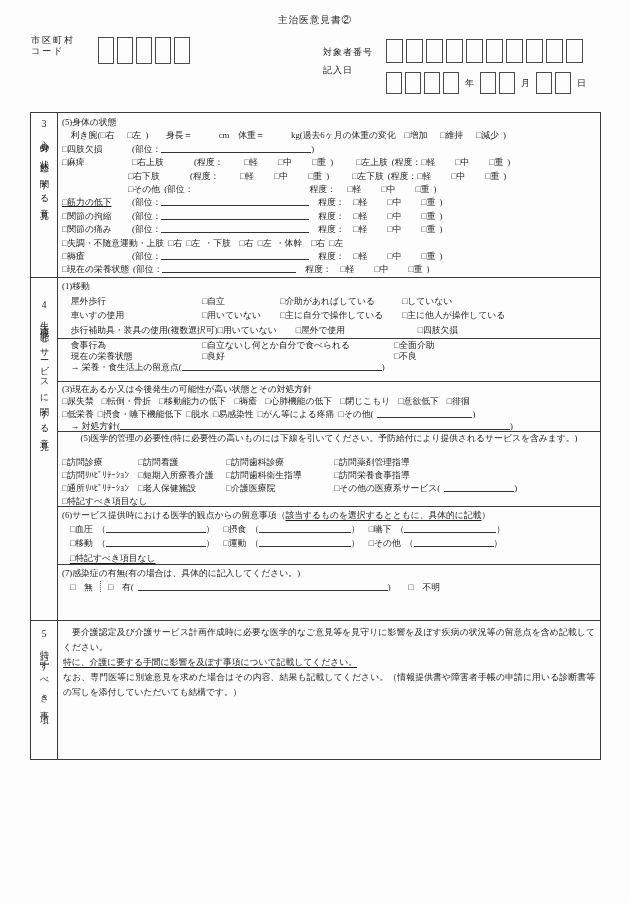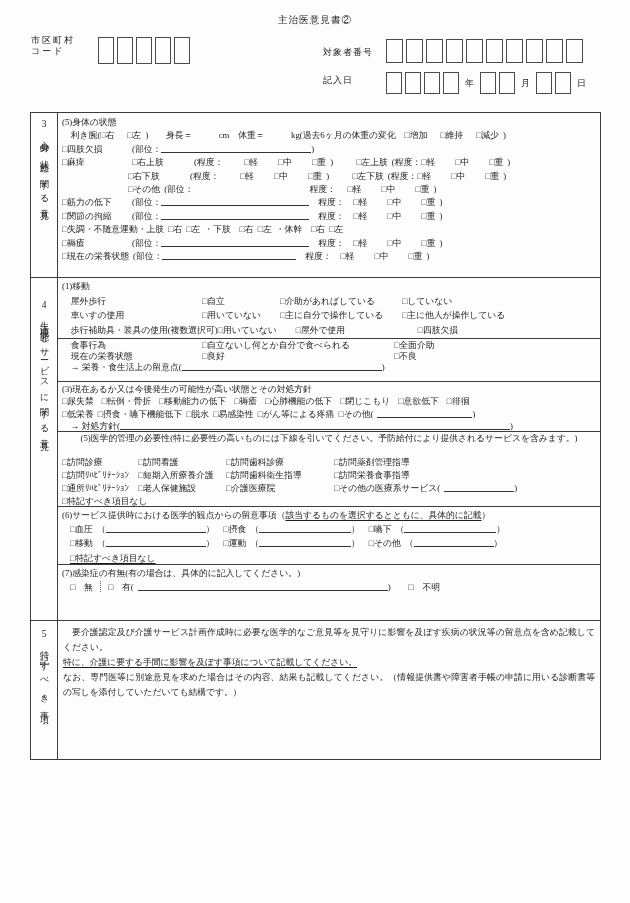--- a/index.html
+++ b/index.html
@@ -8,21 +8,21 @@
         font-size:8.8px;overflow:hidden;}
   .title{position:absolute;top:14px;left:0;width:630px;text-align:center;
          font-size:9.6px;letter-spacing:1px;}
   .muni-label{position:absolute;left:31px;top:35px;font-size:9px;line-height:11px;letter-spacing:2px;}
   .boxes .dbox{display:inline-block;width:14px;height:25px;border:1px solid #4a4a4a;
                margin-right:3px;background:#fdfdfd;vertical-align:middle;}
   .muni-boxes{position:absolute;left:98px;top:37px;}
   .subj-label{position:absolute;left:323px;top:46px;font-size:9px;letter-spacing:1px;}
   .subj-boxes{position:absolute;left:386px;top:39px;}
   .subj-boxes .dbox{width:15px;height:22px;}
-  .date-label{position:absolute;left:323px;top:74px;font-size:9px;letter-spacing:1px;}
+  .date-label{position:absolute;left:323px;top:64px;font-size:9px;letter-spacing:1px;}
   .date-row{position:absolute;left:386px;top:72px;white-space:nowrap;}
   .date-row .dbox{width:14px;height:20px;}
   .date-row .unit{font-size:9px;margin:0 6px 0 3px;vertical-align:middle;}
   .main{position:absolute;left:30px;top:112px;width:569px;border:1.2px solid #3c3c3c;}
   .sec{display:flex;border-bottom:1px solid #3c3c3c;box-sizing:border-box;}
   .sec:last-child{border-bottom:none;}
   .lcol{width:27px;min-width:27px;border-right:1px solid #3c3c3c;display:flex;
         flex-direction:column;align-items:center;box-sizing:border-box;}
   .num{font-size:9.5px;}
   .vlabel{writing-mode:vertical-rl;text-orientation:upright;font-size:9px;margin:4px auto 0;}
@@ -82,22 +82,23 @@
         <div class="num">3</div>
         <div class="vlabel">心身の状態に関する意見</div>
       </div>
       <div class="content s3c">
         <div class="frow"><span class="tx">(5)身体の状態</span></div>
         <div class="frow"><span class="tx">　利き腕(</span><span class="cb">□右</span><span class="tx">　</span><span class="cb">□左</span><span class="tx">)　　身長＝　　　cm　体重＝　　　kg(過去6ヶ月の体重の変化　</span><span class="cb">□増加</span><span class="tx">　</span><span class="cb">□維持</span><span class="tx">　</span><span class="cb">□減少</span><span class="tx">)</span></div>
         <div class="frow"><span class="cb" style="width: 66px;">□四肢欠損</span><span class="tx">(部位：</span><span class="blank" style="width: 150px;"></span><span class="tx">)</span></div>
         <div class="frow"><span class="cb" style="width: 66px;">□麻痺</span><span class="cb" style="width: 58px;">□右上肢</span><span class="tx" style="width: 50px;">(程度：　</span><span class="cb" style="width: 30px;">□軽</span><span class="cb" style="width: 30px;">□中</span><span class="cb">□重</span><span class="tx" style="width: 26px;">)</span><span class="cb">□左上肢</span><span class="tx">(程度：</span><span class="cb" style="width: 30px;">□軽</span><span class="cb" style="width: 30px;">□中</span><span class="cb">□重</span><span class="tx">)</span></div>
         <div class="frow"><span class="gap" style="width: 66px;"></span><span class="cb" style="width: 58px;">□右下肢</span><span class="tx" style="width: 50px;">(程度：　</span><span class="cb" style="width: 30px;">□軽</span><span class="cb" style="width: 30px;">□中</span><span class="cb">□重</span><span class="tx" style="width: 26px;">)</span><span class="cb">□左下肢</span><span class="tx">(程度：</span><span class="cb" style="width: 30px;">□軽</span><span class="cb" style="width: 30px;">□中</span><span class="cb">□重</span><span class="tx">)</span></div>
         <div class="frow"><span class="gap" style="width: 66px;"></span><span class="cb">□その他</span><span class="tx">(部位：</span><span class="gap" style="width: 116px;"></span><span class="tx" style="width: 38px;">程度：</span><span class="cb" style="width: 30px;">□軽</span><span class="cb" style="width: 30px;">□中</span><span class="cb">□重</span><span class="tx">)</span></div>
-        <div class="frow"><span class="cb" style="width: 66px;">□筋力の低下</span><span class="tx">(部位：</span><span class="blank" style="width: 148px;"></span><span class="tx" style="width: 44px;">　程度：</span><span class="cb" style="width: 30px;">□軽</span><span class="cb" style="width: 30px;">□中</span><span class="cb">□重</span><span class="tx">)</span></div>
+        <div class="frow"><span class="cb" style="width: 66px; text-decoration: underline;">□筋力の低下</span><span class="tx">(部位：</span><span class="blank" style="width: 148px;"></span><span class="tx" style="width: 44px;">　程度：</span><span class="cb" style="width: 30px;">□軽</span><span class="cb" style="width: 30px;">□中</span><span class="cb">□重</span><span class="tx">)</span></div>
         <div class="frow"><span class="cb" style="width: 66px;">□関節の拘縮</span><span class="tx">(部位：</span><span class="blank" style="width: 148px;"></span><span class="tx" style="width: 44px;">　程度：</span><span class="cb" style="width: 30px;">□軽</span><span class="cb" style="width: 30px;">□中</span><span class="cb">□重</span><span class="tx">)</span></div>
+        <div class="frow"><span class="cb" style="width: 66px;">□関節の痛み</span><span class="tx">(部位：</span><span class="blank" style="width: 148px;"></span><span class="tx" style="width: 44px;">　程度：</span><span class="cb" style="width: 30px;">□軽</span><span class="cb" style="width: 30px;">□中</span><span class="cb">□重</span><span class="tx">)</span></div>
         <div class="frow"><span class="cb">□失調・不随意運動・上肢</span><span class="cb">□右</span><span class="cb">□左</span><span class="tx">・下肢　</span><span class="cb">□右</span><span class="cb">□左</span><span class="tx">・体幹　</span><span class="cb">□右</span><span class="cb">□左</span></div>
         <div class="frow"><span class="cb" style="width: 66px;">□褥瘡</span><span class="tx">(部位：</span><span class="blank" style="width: 148px;"></span><span class="tx" style="width: 44px;">　程度：</span><span class="cb" style="width: 30px;">□軽</span><span class="cb" style="width: 30px;">□中</span><span class="cb">□重</span><span class="tx">)</span></div>
         <div class="frow"><span class="cb">□現在の栄養状態</span><span class="tx">(部位：</span><span class="blank" style="width: 134px;"></span><span class="tx" style="width: 44px;">　程度：</span><span class="cb" style="width: 30px;">□軽</span><span class="cb" style="width: 30px;">□中</span><span class="cb">□重</span><span class="tx">)</span></div>
       </div>
     </div>
 
     <div class="sec" id="sec4">
       <div class="lcol">
         <div class="num">4</div>
         <div class="vlabel">生活機能とサービスに関する意見</div>

